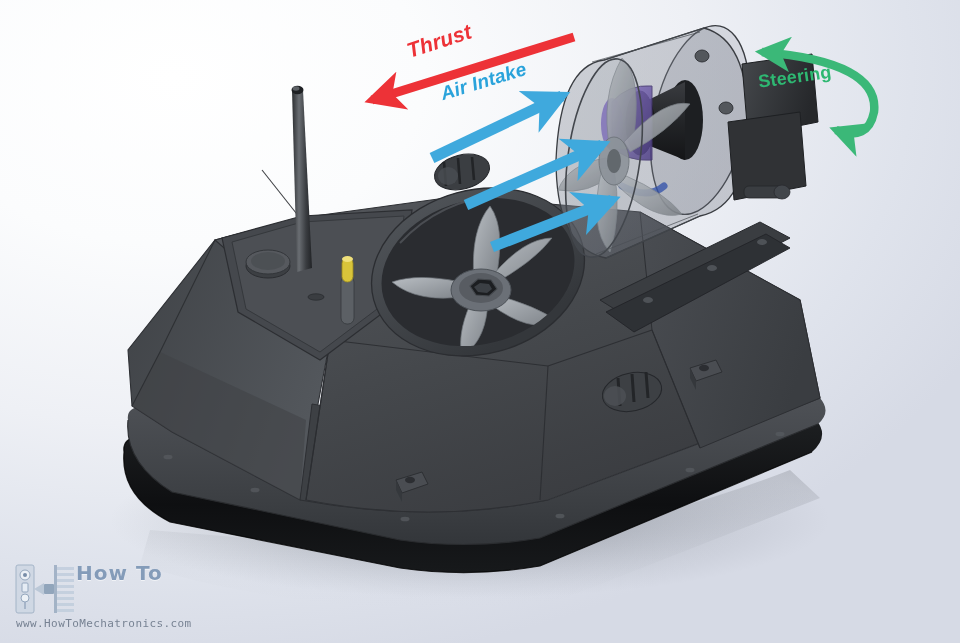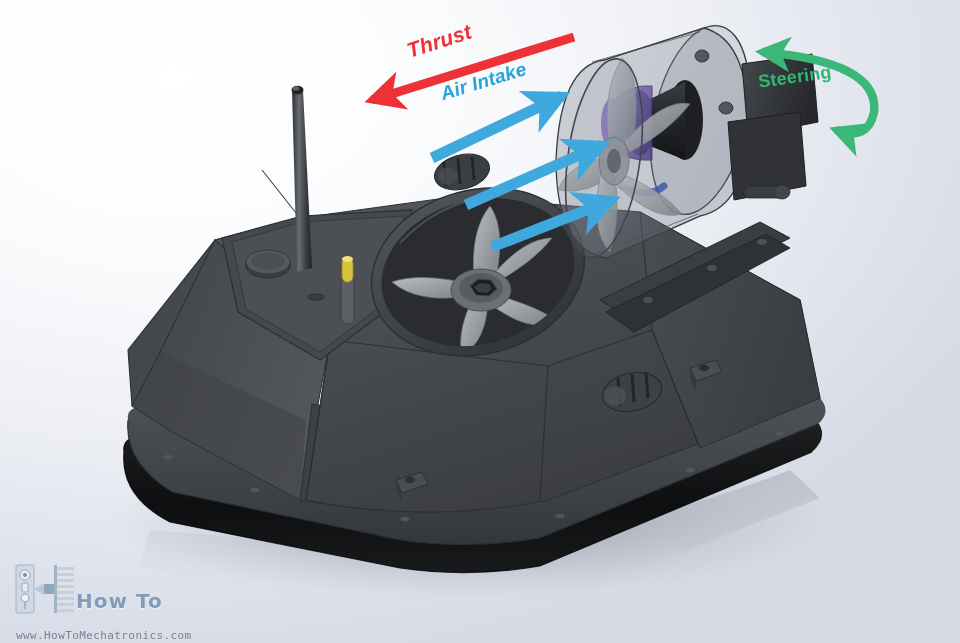--- a/index.html
+++ b/index.html
@@ -58,31 +58,30 @@
     width: 220px; height: 78px;
     opacity: .92;
   }
   #wm-logo-box { position: absolute; left: 0; top: 4px; width: 62px; height: 52px; }
   #wm-text-how {
     position: absolute; left: 62px; top: 2px;
     font-family: "DejaVu Sans", sans-serif;
     font-weight: bold; font-size: 20px;
     color: #7d96b5; letter-spacing: 1px;
     text-shadow: 0 1px 0 rgba(255,255,255,.6);
-    margin-top: 28px;
   }
   #wm-text-mech {
     position: absolute; left: 40px; top: 24px;
     font-family: "DejaVu Sans", sans-serif;
     font-weight: bold; font-size: 25px;
     color: #7d96b5; letter-spacing: .5px;
     text-shadow: 0 1px 0 rgba(255,255,255,.6);
   }
   #wm-url {
-    position: absolute; left: 2px; top: 70px;
+    position: absolute; left: 2px; top: 58px;
     font-family: "DejaVu Sans Mono", monospace;
     font-size: 11px; color: #6f7b8c; letter-spacing: .4px;
   }
 </style>
 </head>
 <body>
 
 <div id="stage">
 
   <svg class="layer" viewBox="0 0 960 643" xmlns="http://www.w3.org/2000/svg">

